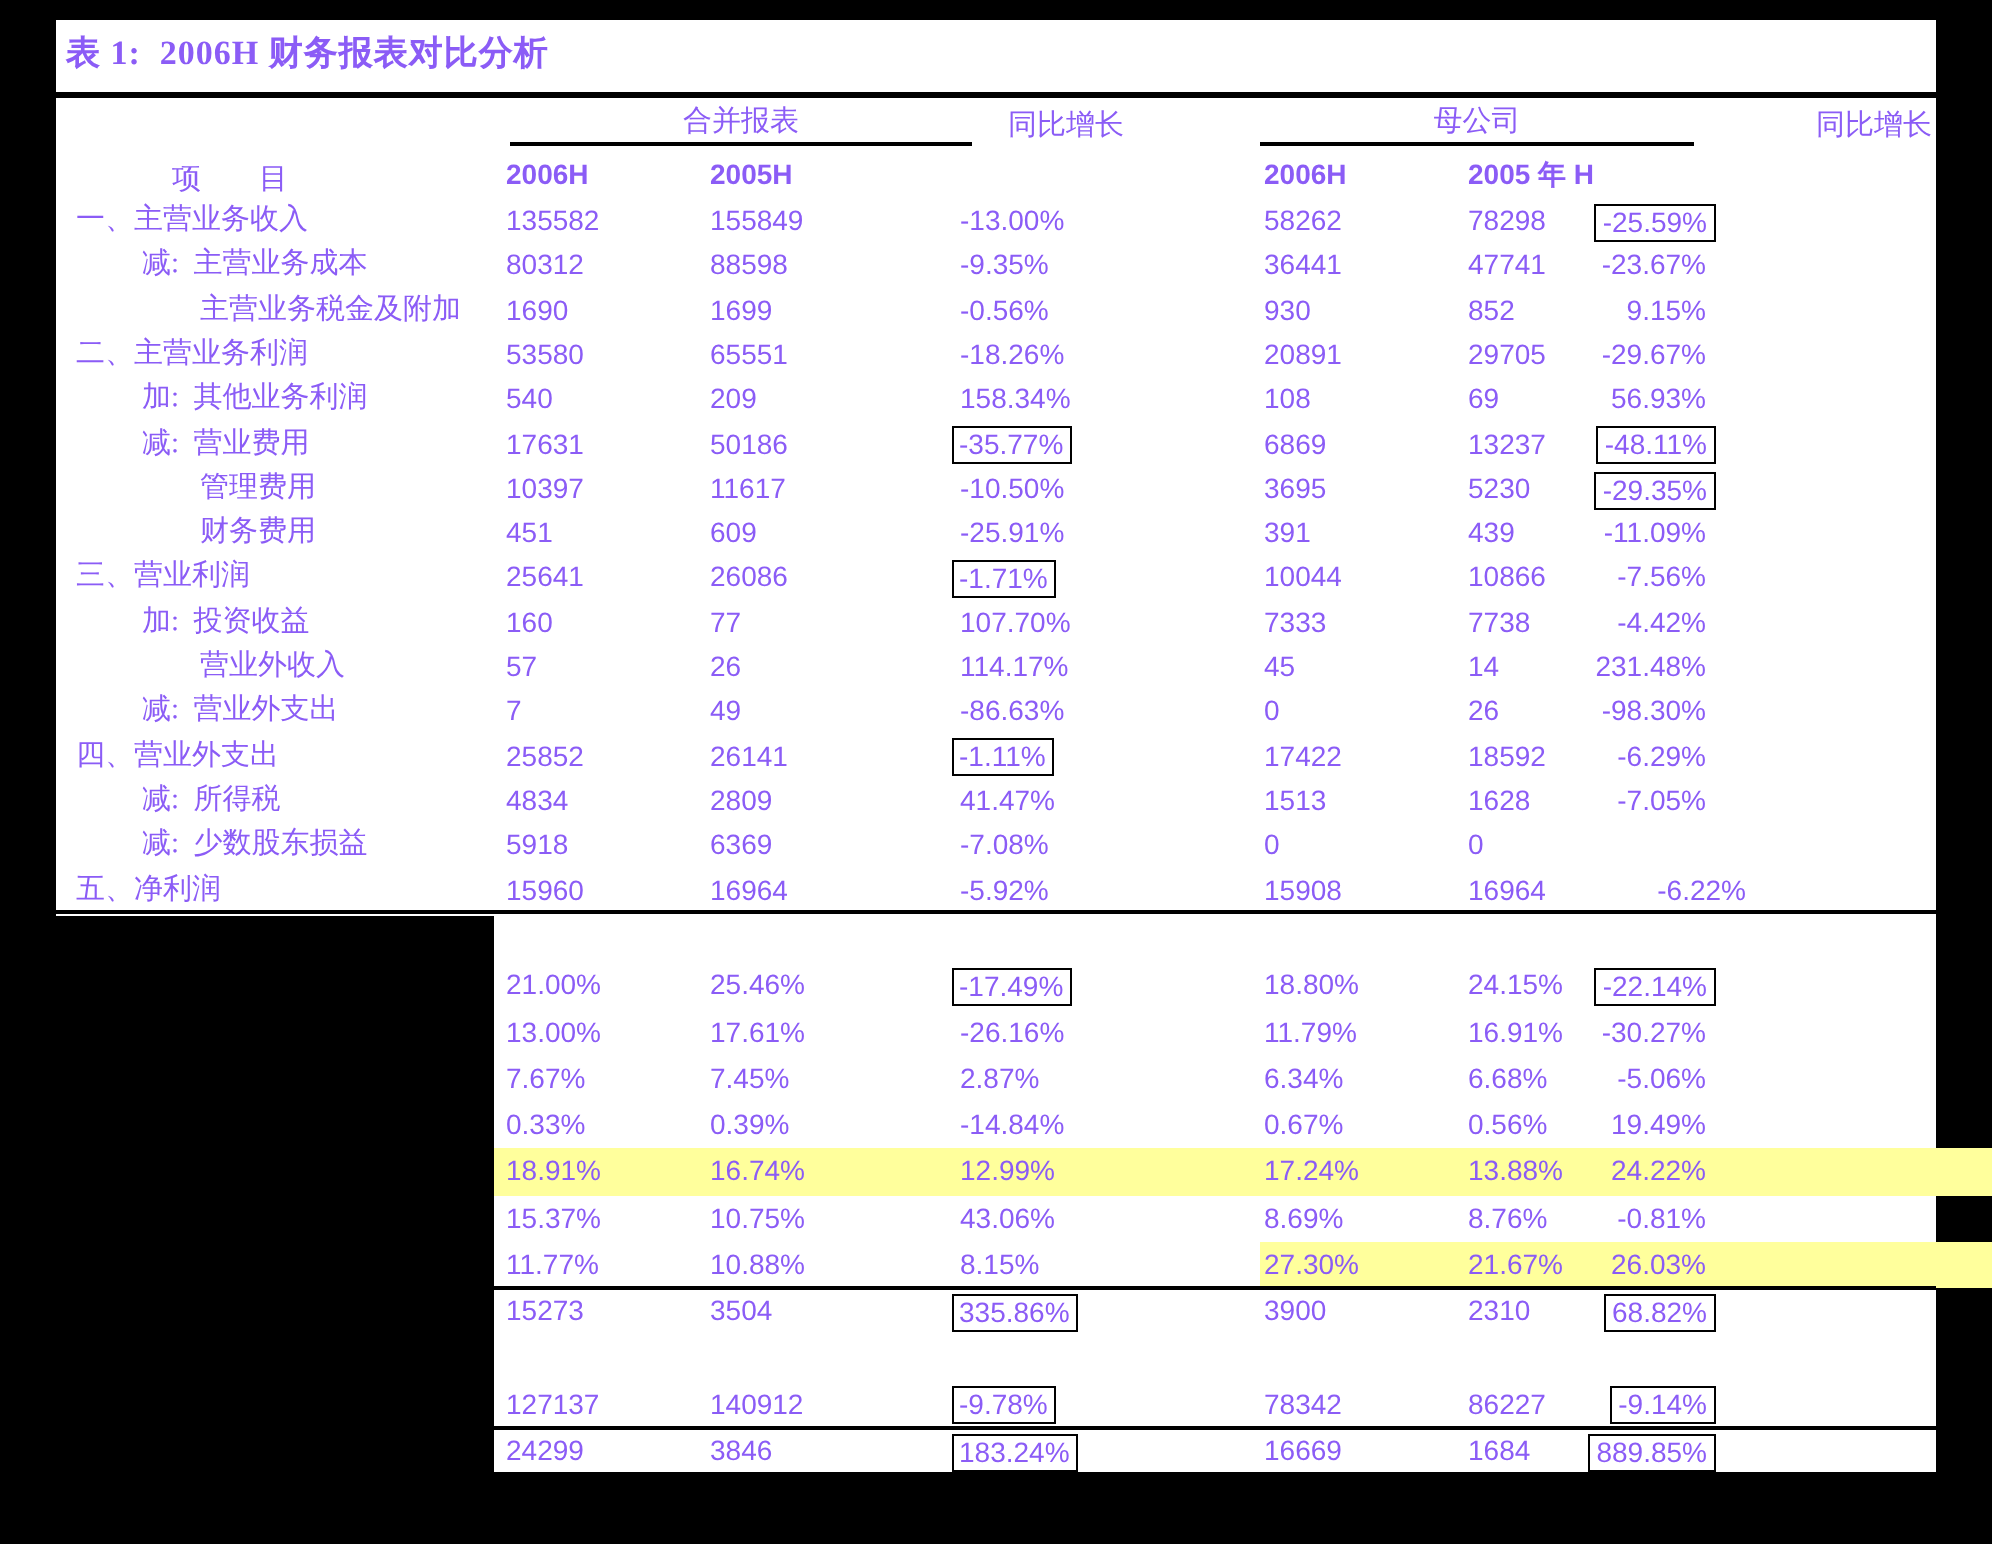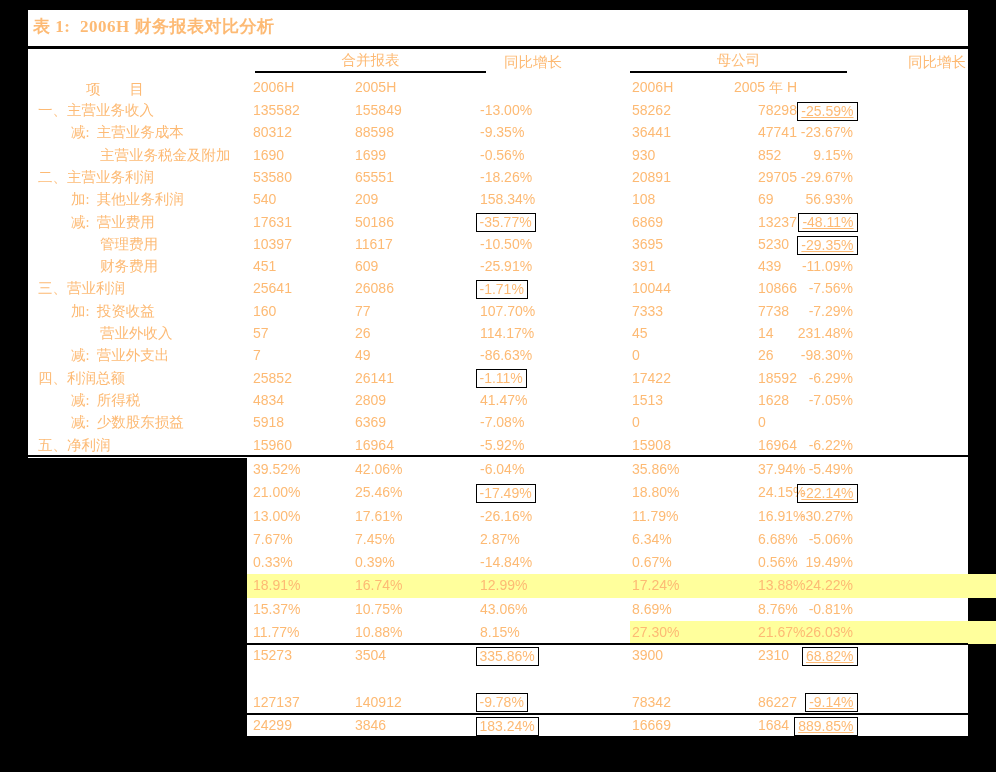--- a/index.html
+++ b/index.html
@@ -1,18 +1,18 @@
 <!DOCTYPE html>
 <html><head>
 <meta charset="utf-8">
 <style>
   html,body{margin:0;padding:0;}
   .canvas{
     position:relative;width:996px;height:772px;background:#000;overflow:hidden;
-    font-family:"Liberation Sans",sans-serif;color:#fdba74;
+    font-family:"Liberation Sans",sans-serif;color:#8b5cf6;
   }
   .panel{position:absolute;background:#fff;}
   #panel-upper{left:28px;top:10px;width:940px;height:448px;}
   #panel-lower{left:247px;top:458px;width:721px;height:279px;}
 
   #title{
     position:absolute;left:33px;top:15px;
     font-family:"Liberation Serif","DejaVu Serif",serif;
     font-size:17px;font-weight:bold;letter-spacing:0.5px;white-space:pre;
   }
@@ -26,42 +26,42 @@
   .hd-group{
     position:absolute;font-size:14.5px;
     font-family:"Liberation Serif","DejaVu Serif",serif;white-space:pre;
   }
   #hdr-merged{left:255px;top:51px;width:231px;text-align:center;}
   #hdr-parent{left:630px;top:51px;width:217px;text-align:center;}
   #hdr-yoy1{left:478px;top:53px;width:110px;text-align:center;}
   #hdr-yoy2{left:848px;top:53px;width:118px;text-align:right;}
   #hdr-item{left:86px;top:80px;}
 
-  .hd-col{position:absolute;top:79px;font-weight:normal;font-size:14px;}
+  .hd-col{position:absolute;top:79px;font-weight:bold;font-size:14px;}
   #hc1{left:253px}#hc2{left:355px}#hc3{left:632px}#hc4{left:734px}
 
   .rows{position:absolute;left:28px;width:940px;}
   #upper-body{top:99px;height:357px;}
   #lower-body{top:458px;height:279px;}
 
   .trow{position:absolute;left:0;width:827px;}
   .cell{position:absolute;top:0;white-space:pre;font-size:14px;}
   .label{
     font-family:"Liberation Serif","DejaVu Serif",serif;font-size:14.5px;
   }
   .i0{left:10px}.i1{left:43px}.i2{left:72px}
-  .c0{left:225px}.c1{left:327px}.c2{left:452px}.c3{left:604px}.c4{left:730px}
+  .c0{left:225px}.c1{left:327px}.c2{left:452px}.c3{left:604px}.c4{left:706px}
   .c5{right:2px;left:auto;text-align:right;}
 
   .boxed{
     display:inline-block;border:1.5px solid #000;line-height:17px;
     padding:0 3px;vertical-align:middle;
   }
   .c2 .boxed{margin-left:-4.5px;}
-  .c5 .boxed{margin-right:-4.5px;text-decoration:underline;}
+  .c5 .boxed{margin-right:-4.5px;}
 
   .hl{position:absolute;top:0;height:100%;}
   .hl.full{left:219px;width:749px;}
   .hl.right{left:602px;width:366px;}
 
   .rline{position:absolute;left:219px;width:721px;height:2px;bottom:-1px;background:#000;}
 </style>
 </head>
 <body>
 
@@ -170,42 +170,42 @@
         <div class="cell num c4"><span>10866</span></div>
         <div class="cell num c5"><span>-7.56%</span></div>
       </div>
       <div class="trow" style="top: 200.7px; height: 22.3px; line-height: 22.3px;">
         <div class="cell label i1">加:  投资收益</div>
         <div class="cell num c0"><span>160</span></div>
         <div class="cell num c1"><span>77</span></div>
         <div class="cell num c2"><span>107.70%</span></div>
         <div class="cell num c3"><span>7333</span></div>
         <div class="cell num c4"><span>7738</span></div>
-        <div class="cell num c5"><span>-7.29%</span></div>
+        <div class="cell num c5"><span>-4.42%</span></div>
       </div>
       <div class="trow" style="top: 223px; height: 22.3px; line-height: 22.3px;">
         <div class="cell label i2">营业外收入</div>
         <div class="cell num c0"><span>57</span></div>
         <div class="cell num c1"><span>26</span></div>
         <div class="cell num c2"><span>114.17%</span></div>
         <div class="cell num c3"><span>45</span></div>
         <div class="cell num c4"><span>14</span></div>
         <div class="cell num c5"><span>231.48%</span></div>
       </div>
       <div class="trow" style="top: 245.3px; height: 22.3px; line-height: 22.3px;">
         <div class="cell label i1">减:  营业外支出</div>
         <div class="cell num c0"><span>7</span></div>
         <div class="cell num c1"><span>49</span></div>
         <div class="cell num c2"><span>-86.63%</span></div>
         <div class="cell num c3"><span>0</span></div>
         <div class="cell num c4"><span>26</span></div>
         <div class="cell num c5"><span>-98.30%</span></div>
       </div>
       <div class="trow" style="top: 267.6px; height: 22.3px; line-height: 22.3px;">
-        <div class="cell label i0">四、利润总额</div>
+        <div class="cell label i0">四、营业外支出</div>
         <div class="cell num c0"><span>25852</span></div>
         <div class="cell num c1"><span>26141</span></div>
         <div class="cell num c2"><span class="boxed">-1.11%</span></div>
         <div class="cell num c3"><span>17422</span></div>
         <div class="cell num c4"><span>18592</span></div>
         <div class="cell num c5"><span>-6.29%</span></div>
       </div>
       <div class="trow" style="top: 289.9px; height: 22.3px; line-height: 22.3px;">
         <div class="cell label i1">减:  所得税</div>
         <div class="cell num c0"><span>4834</span></div>
@@ -217,39 +217,31 @@
       </div>
       <div class="trow" style="top: 312.2px; height: 22.3px; line-height: 22.3px;">
         <div class="cell label i1">减:  少数股东损益</div>
         <div class="cell num c0"><span>5918</span></div>
         <div class="cell num c1"><span>6369</span></div>
         <div class="cell num c2"><span>-7.08%</span></div>
         <div class="cell num c3"><span>0</span></div>
         <div class="cell num c4"><span>0</span></div>
         <div class="cell num c5"><span></span></div>
       </div>
-      <div class="trow" style="top: 334.5px; height: 22.3px; line-height: 22.3px;">
+      <div class="trow" style="top: 334.5px; height: 22.3px; line-height: 22.3px; padding-left: 20px;">
         <div class="cell label i0">五、净利润</div>
         <div class="cell num c0"><span>15960</span></div>
         <div class="cell num c1"><span>16964</span></div>
         <div class="cell num c2"><span>-5.92%</span></div>
         <div class="cell num c3"><span>15908</span></div>
         <div class="cell num c4"><span>16964</span></div>
         <div class="cell num c5"><span>-6.22%</span></div>
       </div>
     </div>
   <div class="rows" id="lower-body">
-      <div class="trow" style="top: 0px; height: 23.25px; line-height: 23.25px;">
-        <div class="cell num c0"><span>39.52%</span></div>
-        <div class="cell num c1"><span>42.06%</span></div>
-        <div class="cell num c2"><span>-6.04%</span></div>
-        <div class="cell num c3"><span>35.86%</span></div>
-        <div class="cell num c4"><span>37.94%</span></div>
-        <div class="cell num c5"><span>-5.49%</span></div>
-      </div>
       <div class="trow" style="top: 23.25px; height: 23.25px; line-height: 23.25px;">
         <div class="cell num c0"><span>21.00%</span></div>
         <div class="cell num c1"><span>25.46%</span></div>
         <div class="cell num c2"><span class="boxed">-17.49%</span></div>
         <div class="cell num c3"><span>18.80%</span></div>
         <div class="cell num c4"><span>24.15%</span></div>
         <div class="cell num c5"><span class="boxed">-22.14%</span></div>
       </div>
       <div class="trow" style="top: 46.5px; height: 23.25px; line-height: 23.25px;">
         <div class="cell num c0"><span>13.00%</span></div>

